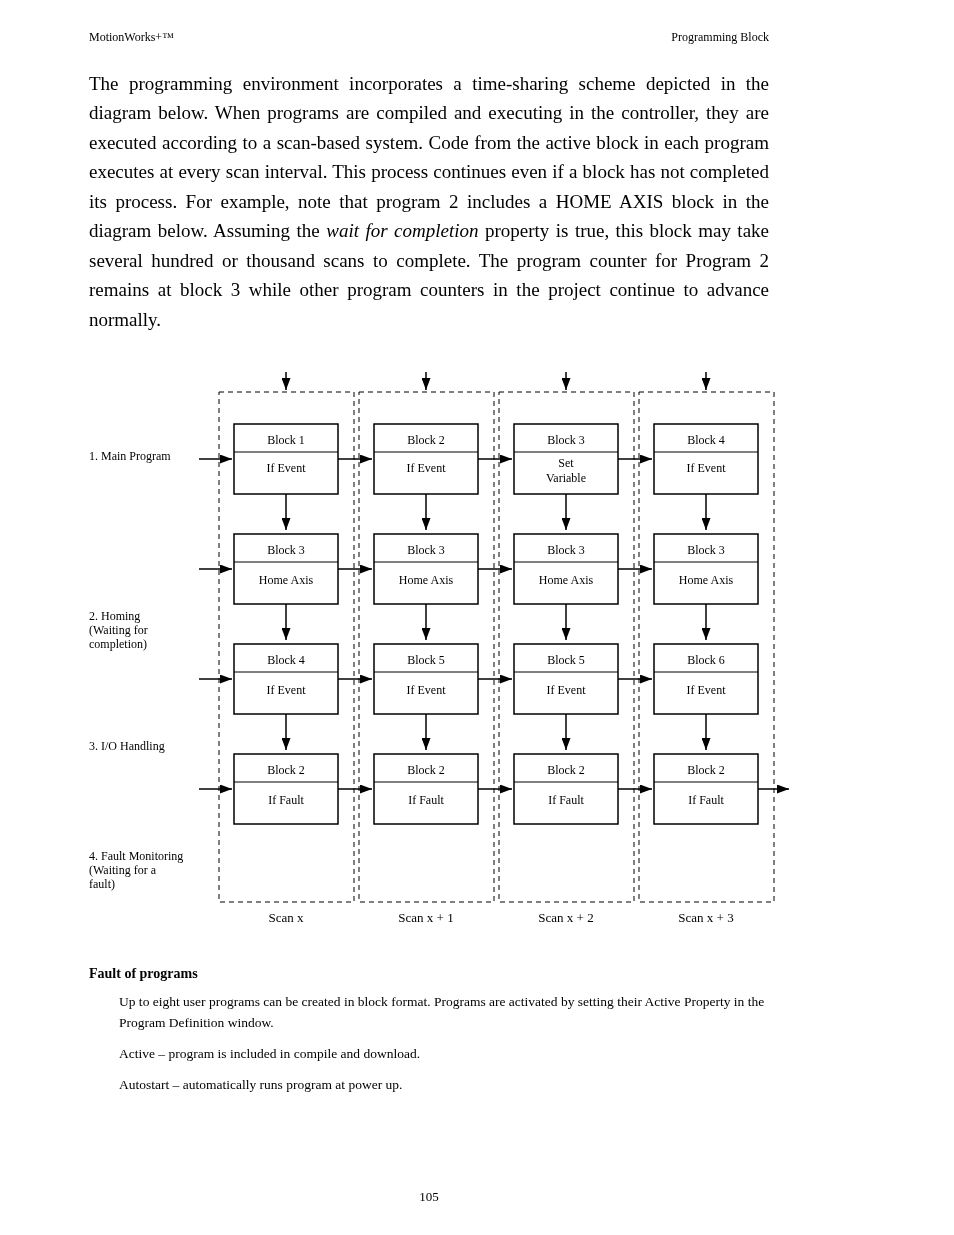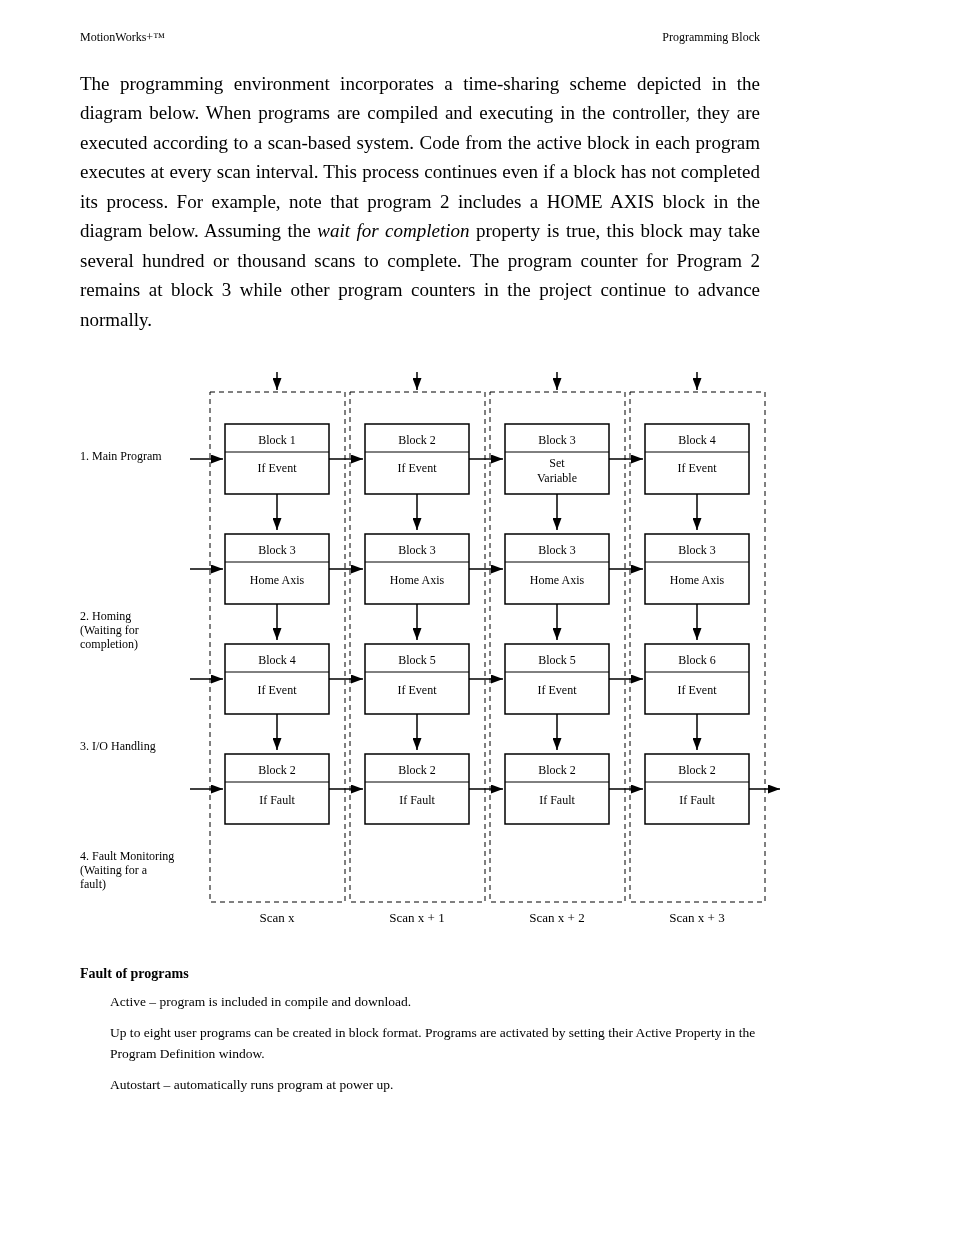--- a/index.html
+++ b/index.html
@@ -9,20 +9,21 @@
       font-size: 14px;
       color: #000;
       width: 954px;
       min-height: 1235px;
     }
     .page {
       width: 840px;
       min-height: 1235px;
       padding: 30px 80px 49px 80px;
       position: relative;
+      margin-left: 9px;
     }
     .header {
       display: flex;
       justify-content: space-between;
       font-size: 12px;
       margin-bottom: 20px;
       padding-bottom: 4px;
     }
     h1 {
       font-size: 26px;
@@ -249,17 +250,18 @@
 
       <text x="197" y="570" text-anchor="middle" font-family="Times New Roman" font-size="13">Scan x</text>
       <text x="337" y="570" text-anchor="middle" font-family="Times New Roman" font-size="13">Scan x + 1</text>
       <text x="477" y="570" text-anchor="middle" font-family="Times New Roman" font-size="13">Scan x + 2</text>
       <text x="617" y="570" text-anchor="middle" font-family="Times New Roman" font-size="13">Scan x + 3</text>
     </svg>
   </div>
 
   <p class="section-heading">Fault of programs</p>
 
+  <p class="section-text">Up to eight user programs can be created in block format.  Programs are activated by setting their Active Property in the Program Definition window.</p>
   <p class="section-text">Active – program is included in compile and download.</p>
-  <p class="section-text">Up to eight user programs can be created in block format.  Programs are activated by setting their Active Property in the Program Definition window.</p>
   <p class="section-text">Autostart – automatically runs program at power up.</p>
 
+  <div class="footer">105</div>
 </div>
 
 </body></html>

